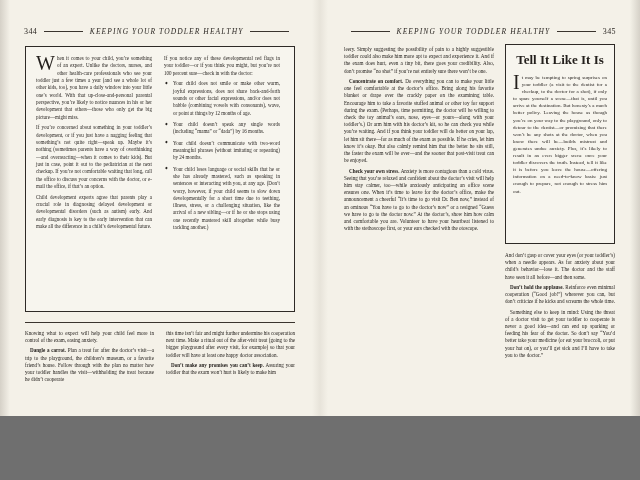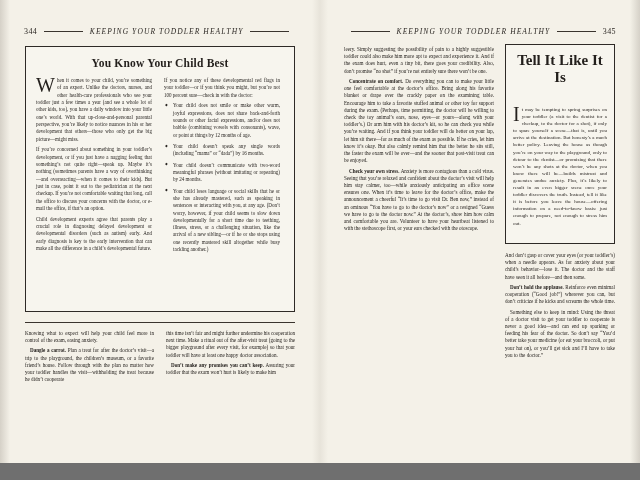--- a/index.html
+++ b/index.html
@@ -3,21 +3,21 @@
 <meta charset="utf-8">
 <style>
   html, body {
     margin: 0;
     padding: 0;
     background: #6f6f6f;
   }
   .page {
     position: relative;
     width: 640px;
-    height: 463px;
+    height: 416px;
     background: #f9a8d4;
     overflow: hidden;
     font-family: "Liberation Serif", serif;
     color: #231f1c;
   }
   
   .paper-left, .paper-right {
     position: absolute;
     top: 0; bottom: 0;
     background: #f4f1e8;
@@ -143,23 +143,23 @@
     top: 44px;
     width: 110px;
     height: 200px;
     border: 1px solid #2e2a26;
     background: #f7f5ee;
     box-sizing: border-box;
     padding: 6px 7px;
   }
   .boxB-title {
     text-align: center;
-    font-size: 15px;
+    font-size: 13px;
     font-weight: bold;
-    margin: 1px 0 20px 0;
+    margin: 1px 0 6px 0;
   }
   .boxB-body {
     font-size: 5.0px;
     line-height: 1.42;
     text-align: justify;
   }
   .boxB-body p { margin: 0 0 3px 0; }
 
   
   .hr-left {
@@ -196,21 +196,20 @@
     <span class="rule"></span>
   </div>
   <div class="runhead runhead-right">
     <span class="rule"></span>
     <span class="runhead-title">Keeping Your Toddler Healthy</span>
     <span class="rule"></span>
     <span class="folio">345</span>
   </div>
 
   <div class="boxA">
-    <div class="boxA-title">You Know Your Child Best</div>
     <div class="boxA-cols">
       <div class="boxA-col">
         <p><span class="dropcap">W</span><span>hen it comes to your child, you’re something of an expert. Unlike the doctors, nurses, and other health-care professionals who see your toddler just a few times a year (and see a whole lot of other kids, too), you have a daily window into your little one’s world. With that up-close-and-personal parental perspective, you’re likely to notice nuances in his or her development that others—those who only get the big picture—might miss.</span></p>
         <p>If you’re concerned about something in your toddler’s development, or if you just have a nagging feeling that something’s not quite right—speak up. Maybe it’s nothing (sometimes parents have a way of overthinking—and overreacting—when it comes to their kids). But just in case, point it out to the pediatrician at the next checkup. If you’re not comfortable waiting that long, call the office to discuss your concerns with the doctor, or e-mail the office, if that’s an option.</p>
         <p>Child development experts agree that parents play a crucial role in diagnosing delayed development or developmental disorders (such as autism) early. And early diagnosis is key to the early intervention that can make all the difference in a child’s developmental future.</p>
       </div>
       <div class="boxA-col">
         <p>If you notice any of these developmental red flags in your toddler—or if you think you might, but you’re not 100 percent sure—check in with the doctor:</p>
         <ul class="bullets">
           <li>Your child does not smile or make other warm, joyful expressions, does not share back-and-forth sounds or other facial expressions, and/or does not babble (combining vowels with consonants), wave, or point at things by 12 months of age.</li>

